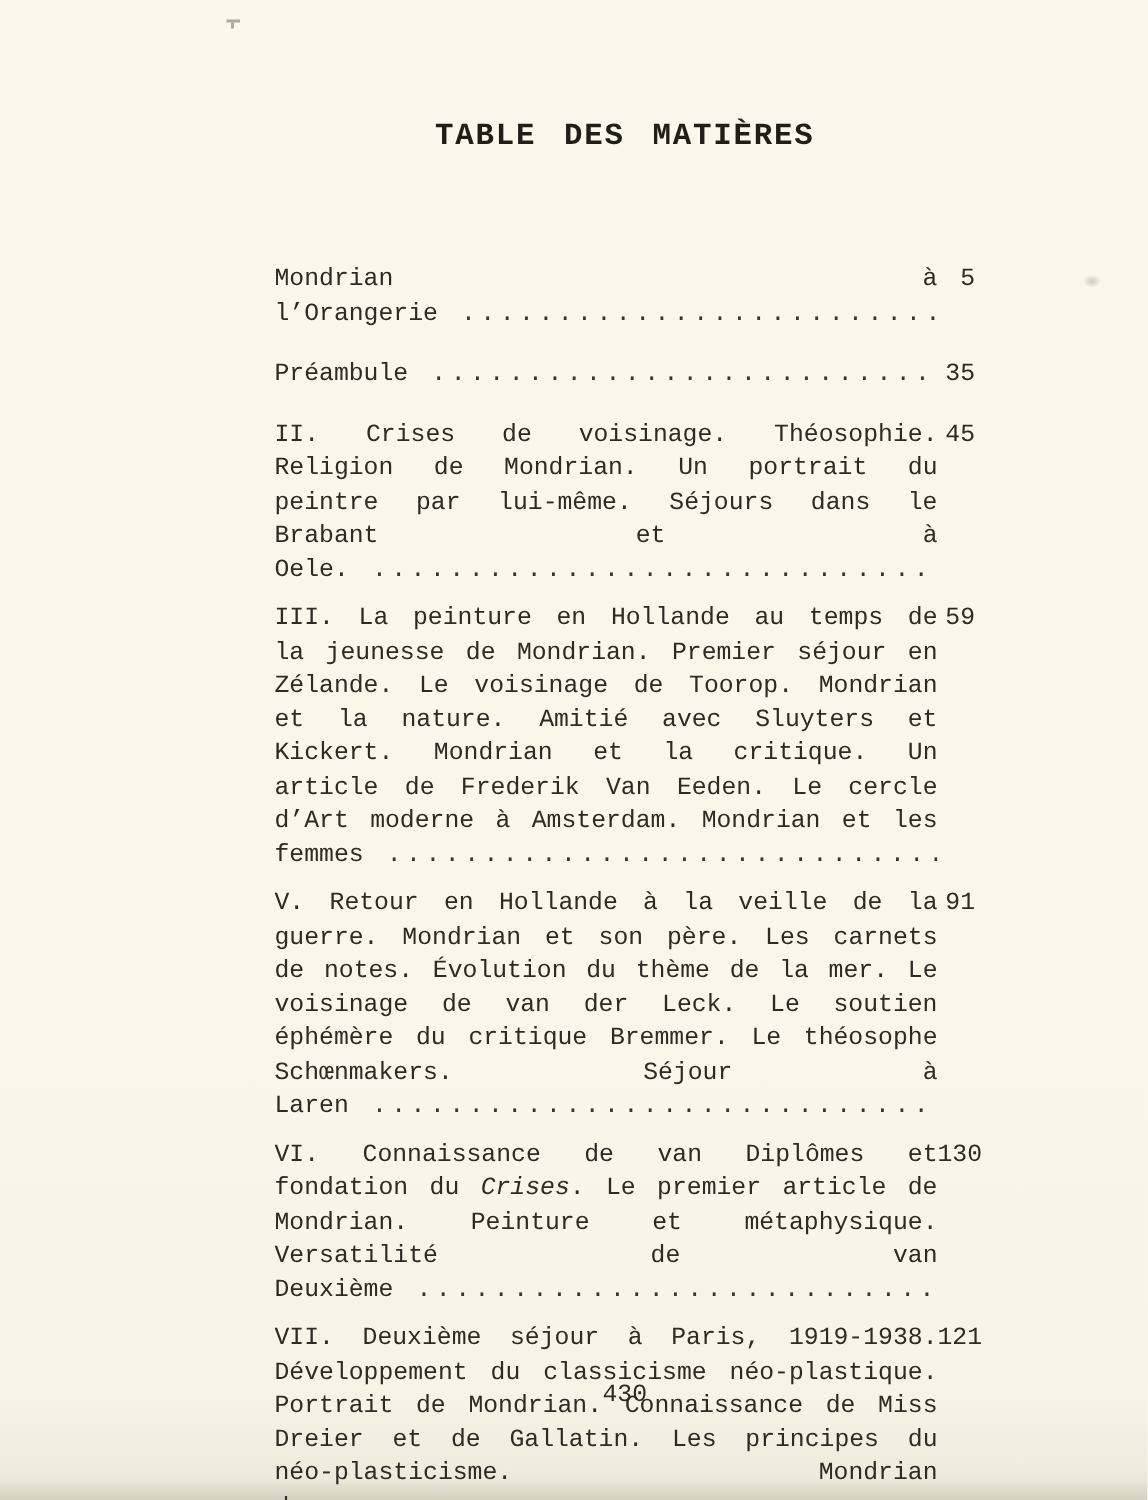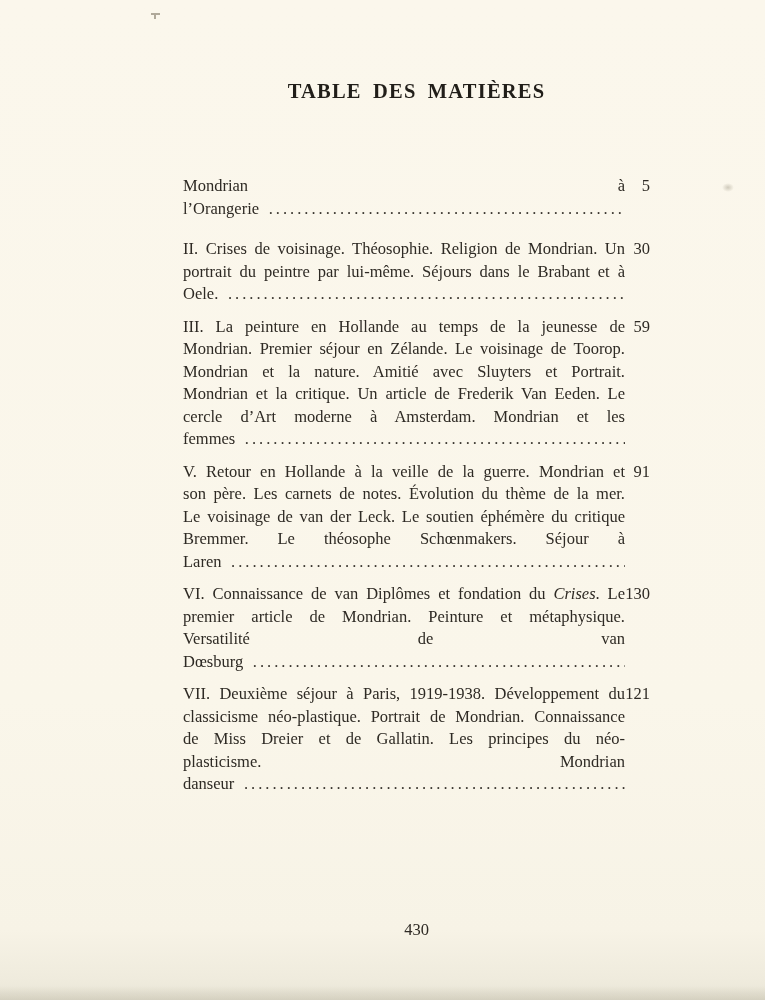--- a/index.html
+++ b/index.html
@@ -12,20 +12,21 @@
     position: relative;
     overflow: hidden;
     font-family: "Liberation Serif", "DejaVu Serif", serif;
     background: #faf6ea;
   }
   .page {
     position: absolute;
     inset: 0;
     background: linear-gradient(180deg, #fbf7ec 0%, #faf6ea 70%, #f7f3e6 93%, #efebdd 98%, #e8e4d5 100%);
     color: #2e2a24;
+    font-family: Liberation Mono, monospace;
   }
   .title {
     position: absolute;
     top: 80px;
     left: 183px;
     width: 467px;
     margin: 0;
     text-align: center;
     font-size: 20.5px;
     font-weight: bold;
@@ -130,40 +131,44 @@
   <div class="speck-2"></div>
 
   <h1 class="title">TABLE DES MATIÈRES</h1>
 
   <div class="toc" id="toc">
   <div class="entry lead">
     <div class="entry-text"><span class="segments"><span>Mondrian à l’Orangerie</span></span><span class="leader"></span></div>
     <div class="entry-page">5</div>
   </div>
 
+  <div class="entry lead">
+    <div class="entry-text"><span class="segments"><span>Préambule</span></span><span class="leader"></span></div>
+    <div class="entry-page">35</div>
+  </div>
 
 
   <div class="entry">
     <div class="entry-text"><span class="segments"><span>II. Crises de voisinage. Théosophie. Religion de Mondrian. Un portrait du peintre par lui-même. Séjours dans le Brabant et à Oele.</span></span><span class="leader"></span></div>
-    <div class="entry-page">30</div>
+    <div class="entry-page">45</div>
   </div>
 
   <div class="entry">
-    <div class="entry-text"><span class="segments"><span>III. La peinture en Hollande au temps de la jeunesse de Mondrian. Premier séjour en Zélande. Le voisinage de Toorop. Mondrian et la nature. Amitié avec Sluyters et Portrait. Mondrian et la critique. Un article de Frederik Van Eeden. Le cercle d’Art moderne à Amsterdam. Mondrian et les femmes</span></span><span class="leader"></span></div>
+    <div class="entry-text"><span class="segments"><span>III. La peinture en Hollande au temps de la jeunesse de Mondrian. Premier séjour en Zélande. Le voisinage de Toorop. Mondrian et la nature. Amitié avec Sluyters et Kickert. Mondrian et la critique. Un article de Frederik Van Eeden. Le cercle d’Art moderne à Amsterdam. Mondrian et les femmes</span></span><span class="leader"></span></div>
     <div class="entry-page">59</div>
   </div>
 
 
   <div class="entry">
     <div class="entry-text"><span class="segments"><span>V. Retour en Hollande à la veille de la guerre. Mondrian et son père. Les carnets de notes. Évolution du thème de la mer. Le voisinage de van der Leck. Le soutien éphémère du critique Bremmer. Le théosophe Schœnmakers. Séjour à Laren</span></span><span class="leader"></span></div>
     <div class="entry-page">91</div>
   </div>
 
   <div class="entry">
-    <div class="entry-text"><span class="segments"><span>VI. Connaissance de van Diplômes et fondation du </span><i>Crises</i><span>. Le premier article de Mondrian. Peinture et métaphysique. Versatilité de van Dœsburg</span></span><span class="leader"></span></div>
+    <div class="entry-text"><span class="segments"><span>VI. Connaissance de van Diplômes et fondation du </span><i>Crises</i><span>. Le premier article de Mondrian. Peinture et métaphysique. Versatilité de van Deuxième</span></span><span class="leader"></span></div>
     <div class="entry-page">130</div>
   </div>
 
   <div class="entry">
     <div class="entry-text"><span class="segments"><span>VII. Deuxième séjour à Paris, 1919-1938. Développement du classicisme néo-plastique. Portrait de Mondrian. Connaissance de Miss Dreier et de Gallatin. Les principes du néo-plasticisme. Mondrian danseur</span></span><span class="leader"></span></div>
     <div class="entry-page">121</div>
   </div>
 
 </div>
 

